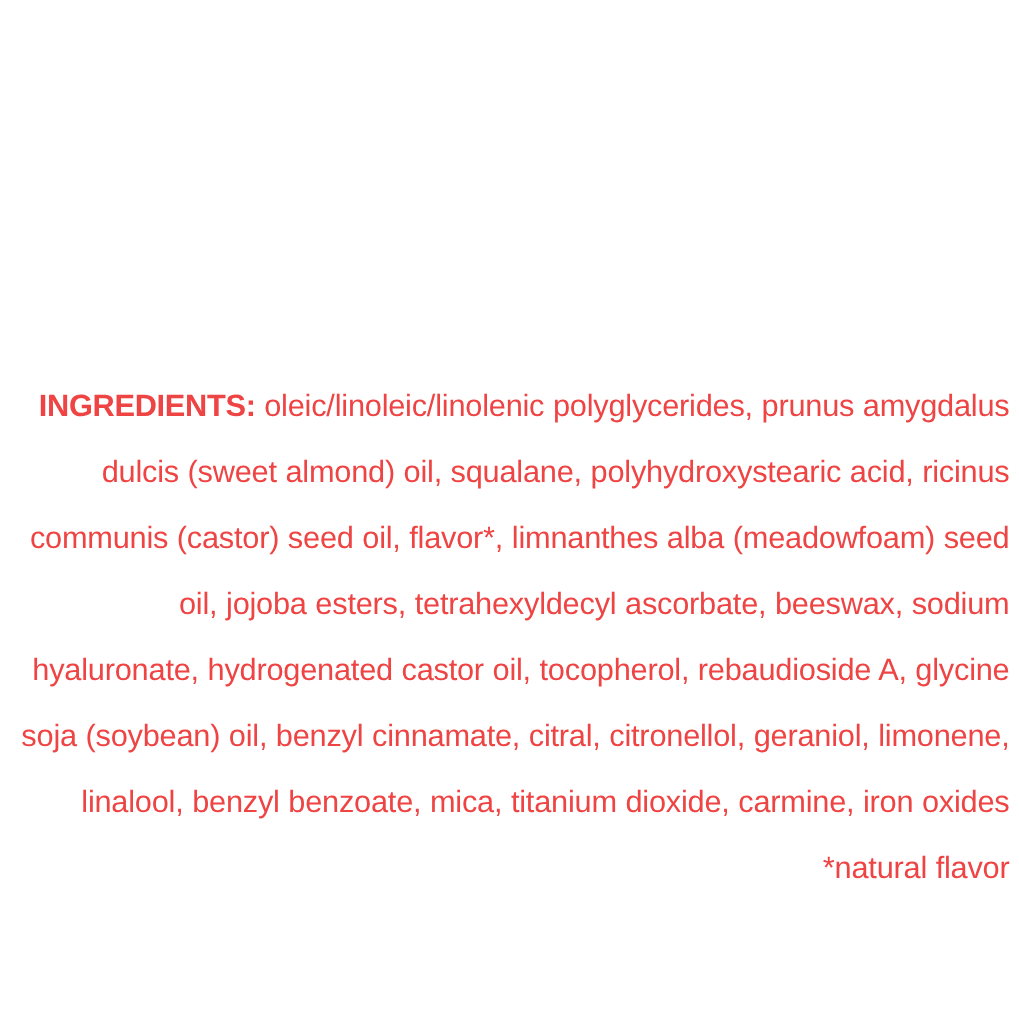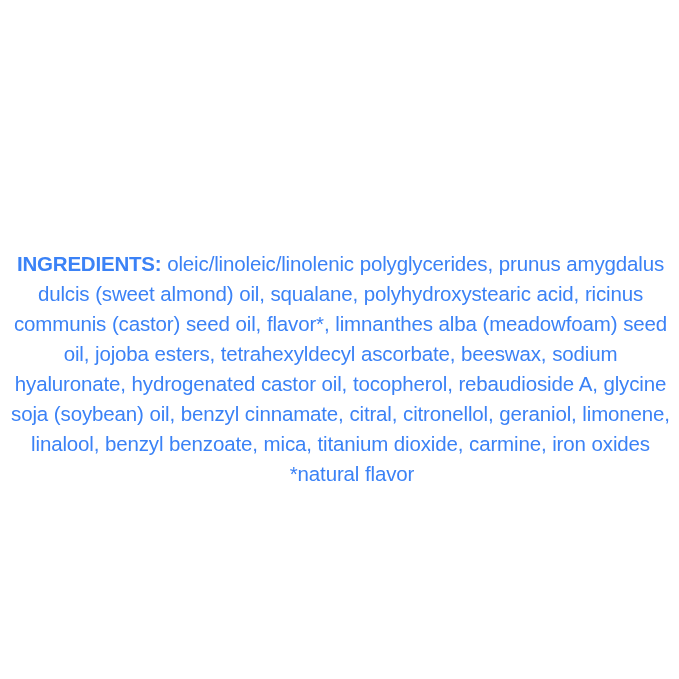--- a/index.html
+++ b/index.html
@@ -21,24 +21,24 @@
     box-sizing: border-box;
   }
   .ingredients-block {
     position: absolute;
     left: 8px;
     top: 228px;
     width: 665px;
   }
   .ingredients-text {
     font-size: 20.5px;
-    line-height: 30px;
+    line-height: 44px;
     letter-spacing: -0.15px;
-    color: #3b82f6;
-    text-align: center;
+    color: #ef4444;
+    text-align: right;
     word-spacing: 0.2px;
   }
   .ingredients-label {
     font-weight: bold;
     letter-spacing: -0.2px;
   }
   .footnote {
     white-space: pre;
   }
 </style>

